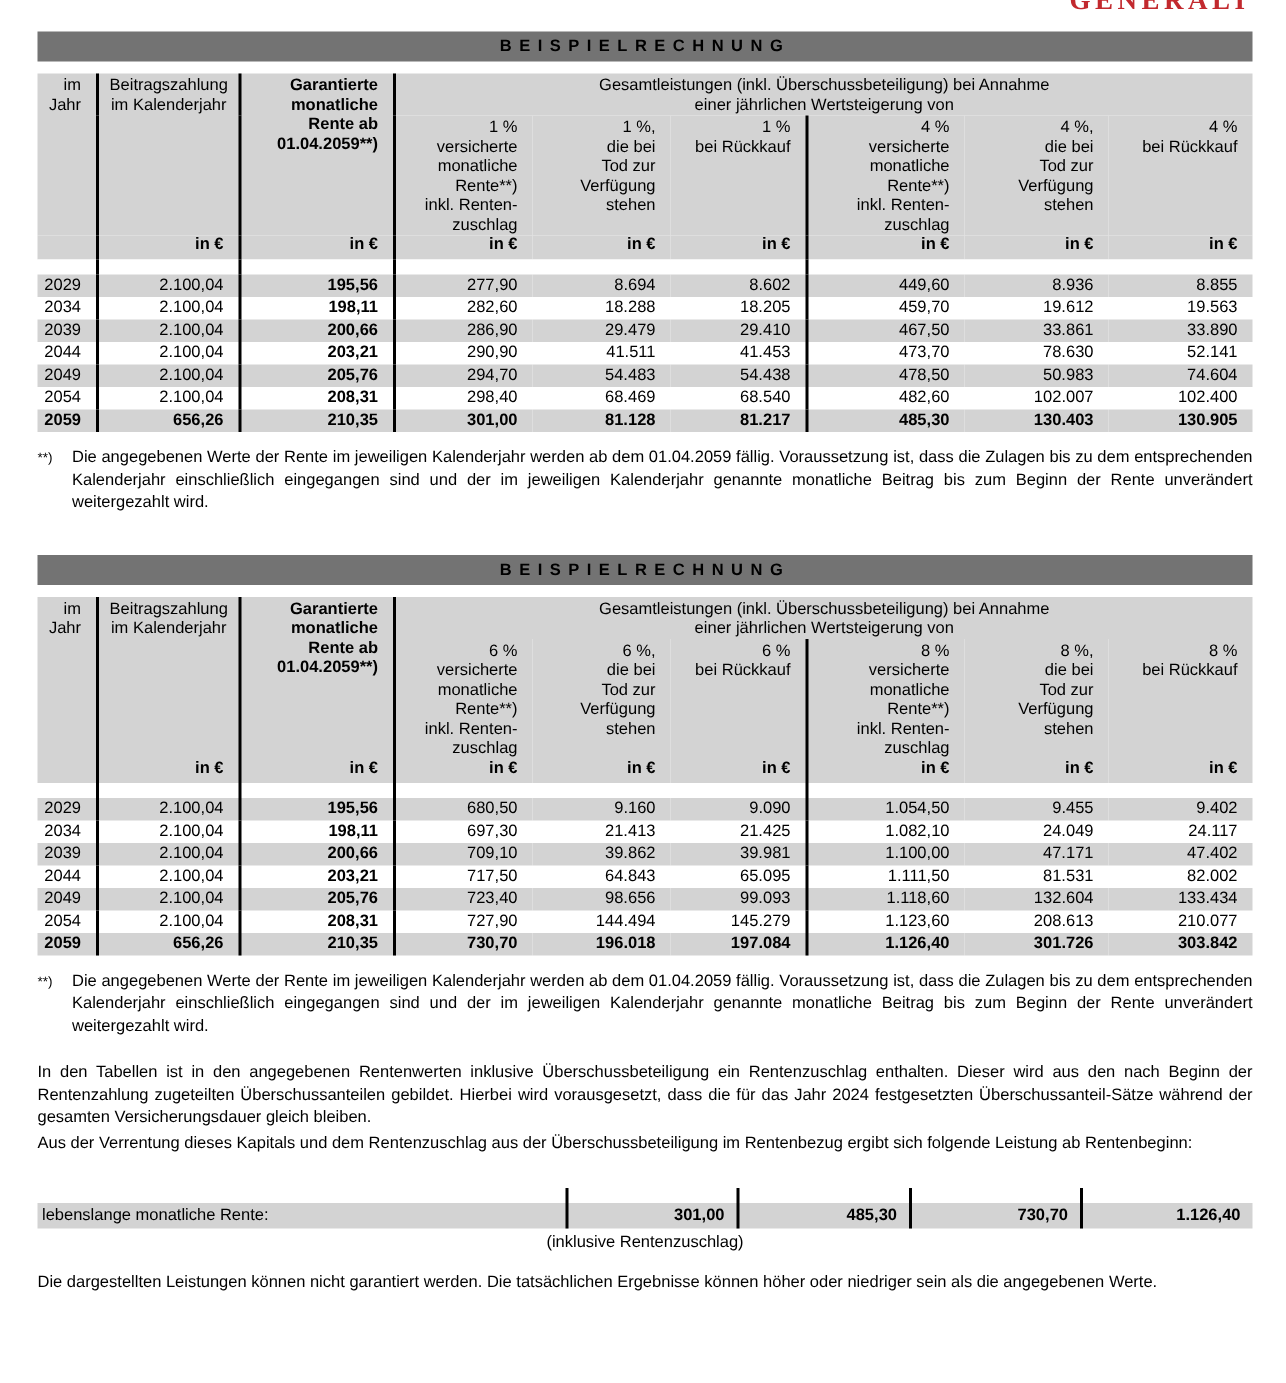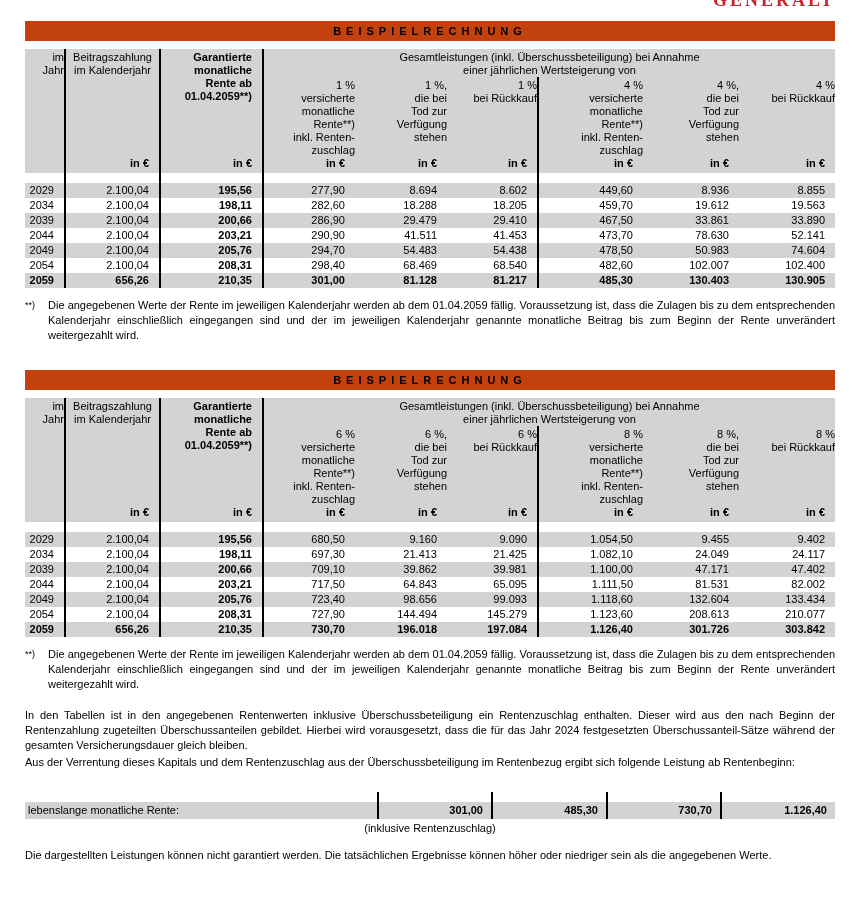--- a/index.html
+++ b/index.html
@@ -16,36 +16,36 @@
   
   .logo-strip { position: relative; height: 12px; overflow: hidden; }
   .logo {
     position: absolute; top: -10px; right: 2px;
     font-family: "Liberation Serif", serif;
     font-weight: bold; font-size: 18px; letter-spacing: 3px;
     color: #c2292e;
   }
 
   .titlebar {
-    background: #c2410c; height: 20px; line-height: 20px;
+    background: #737373; height: 20px; line-height: 20px;
     text-align: center; font-weight: bold; font-size: 11px;
     letter-spacing: 5px; margin-top: 9px;
   }
   .titlebar.second { margin-top: 27px; }
 
   table.main {
     border-collapse: collapse; table-layout: fixed;
     width: 810px; margin-top: 8px;
   }
   table.main th {
     background: #d3d3d3; font-weight: normal; vertical-align: top;
     font-size: 11px; line-height: 13px; white-space: pre-line;
     padding: 2px 0 0 0; text-align: left;
   }
-  table.main th.right { text-align: right; padding-right: 0; }
+  table.main th.right { text-align: right; padding-right: 10px; }
   table.main th.center { text-align: center; }
   table.main th.guaranteed { font-weight: bold; text-align: right; padding-right: 10px; }
   table.main tr.unit th { font-weight: bold; text-align: right; padding-right: 10px; height: 16px; padding-top: 0; }
   table.main tr.gap td, table.summary tr.gap td { background: #fff; height: 10px; padding: 0; }
   table.main tbody td {
     text-align: right; padding: 0 10px 0 0;
     height: 15px; line-height: 15px; vertical-align: middle;
   }
   table.main tbody tr:nth-child(odd) td { background: #d3d3d3; }
   table.main tbody tr:last-child td { font-weight: bold; }

